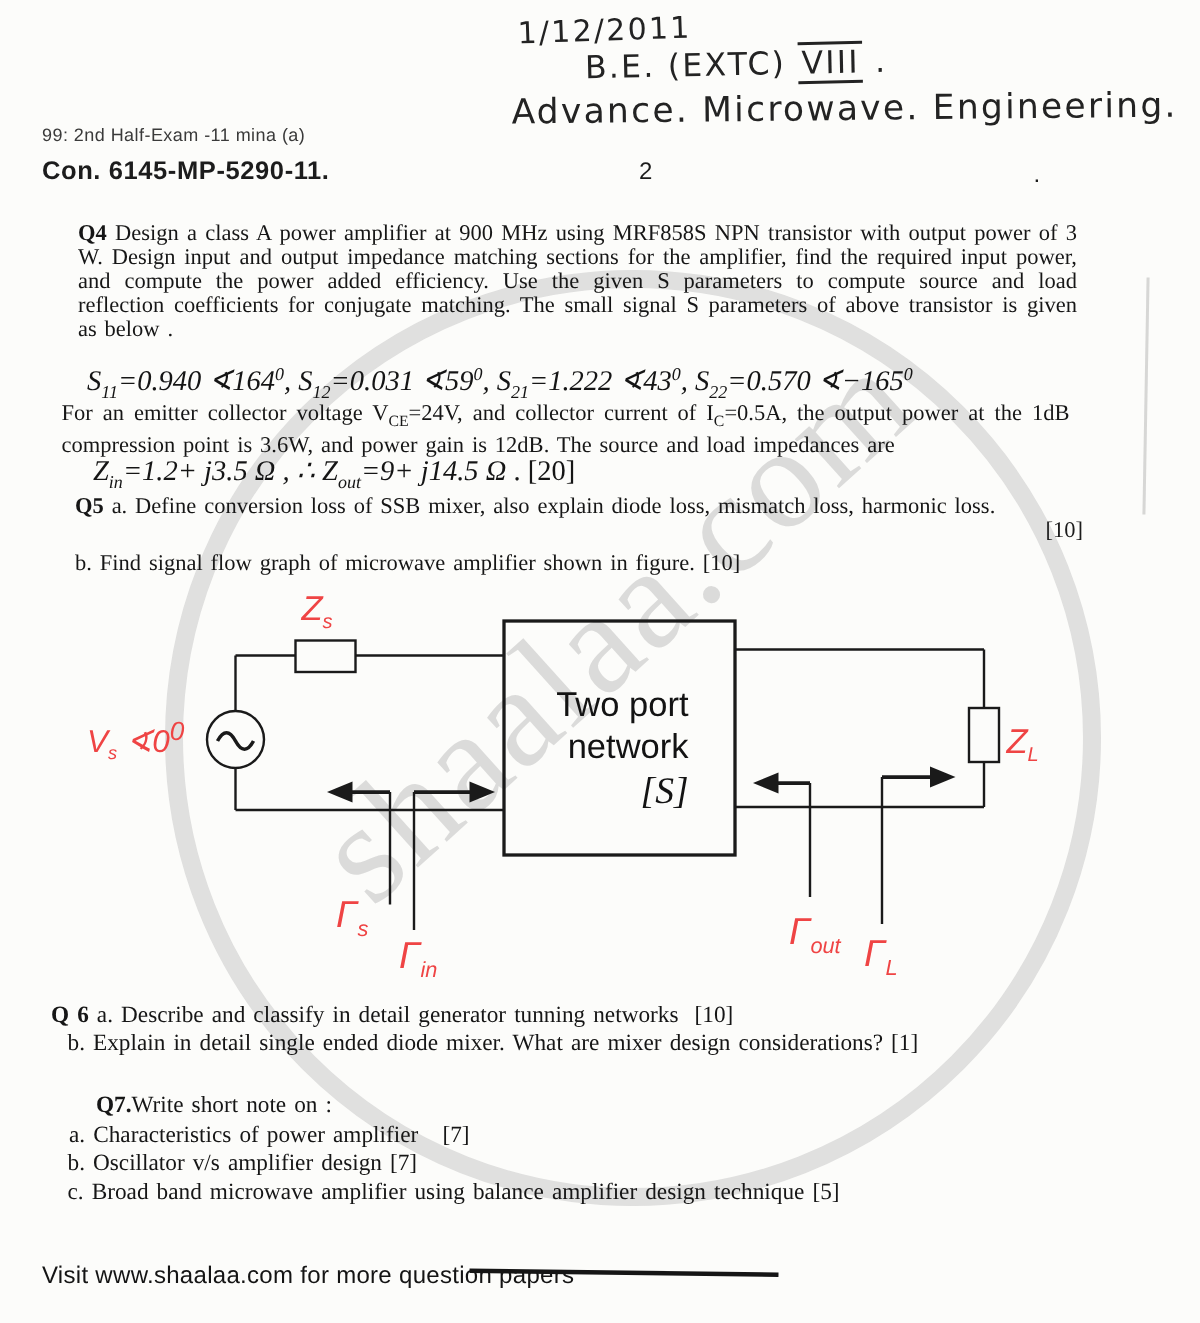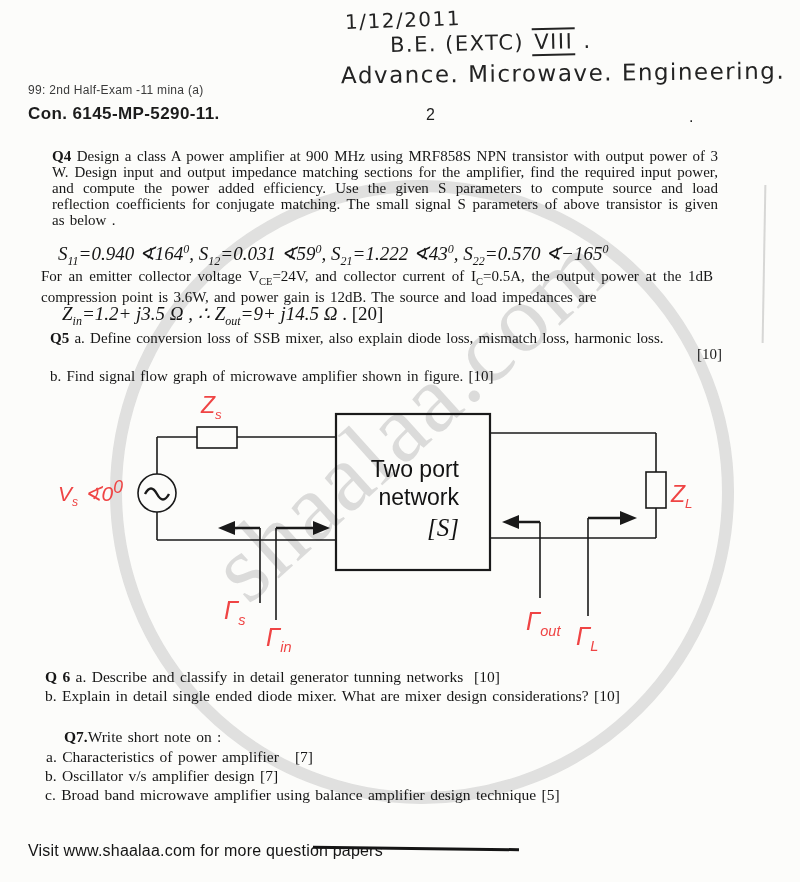--- a/index.html
+++ b/index.html
@@ -46,21 +46,21 @@
   .qlabel{font-weight:bold;}
   .body-p sub{font-size:10.5px;}
   
   .equation{position:absolute;font-style:italic;font-size:19px;color:#151515;white-space:nowrap;}
   .eq-s{left:58px;top:242px;}
   .eq-z{left:62px;top:302px;}
   .equation sub{font-size:12px;font-style:italic;margin-top:16px;}
   .equation sup{font-size:12px;}
   .seg-r{font-style:normal;}
   
-  .q6a-p{left:45px;top:669px;width:690px;text-align:left;font-size:15.5px;}
+  .q6a-p{left:34px;top:669px;width:690px;text-align:left;font-size:15.5px;}
   .q6b-p{left:45px;top:688px;width:690px;text-align:left;font-size:15.5px;}
   .q7t-p{left:45px;top:729px;width:690px;text-align:left;font-size:15.5px;margin-left:19px;}
   .q7a-p{left:46px;top:749px;width:690px;text-align:left;font-size:15.5px;}
   .q7b-p{left:45px;top:768px;width:690px;text-align:left;font-size:15.5px;}
   .q7c-p{left:45px;top:787px;width:690px;text-align:left;font-size:15.5px;}
   
   .diagram{position:absolute;left:0;top:393px;width:800px;height:270px;}
   .diagram svg{position:absolute;left:0;top:0;}
   .dlabel{position:absolute;font-family:Liberation Sans, sans-serif;font-style:italic;color:#ef4444;white-space:nowrap;}
   .dlabel sub{font-size:.58em;}
@@ -161,21 +161,21 @@
         <div class="box-s">[S]</div>
       </div>
       <div class="dlabel lbl-zl"><span>Z</span><sub>L</sub></div>
       <div class="dlabel lbl-gs"><span>Γ</span><sub>s</sub></div>
       <div class="dlabel lbl-gin"><span>Γ</span><sub>in</sub></div>
       <div class="dlabel lbl-gout"><span>Γ</span><sub>out</sub></div>
       <div class="dlabel lbl-gl"><span>Γ</span><sub>L</sub></div>
     </div>
 
     <p class="body-p q6a-p"><span class="qlabel">Q 6</span><span> a. Describe and classify in detail generator tunning networks&nbsp; [10]</span></p>
-    <p class="body-p q6b-p">b. Explain in detail single ended diode mixer. What are mixer design considerations? [10]</p>
+    <p class="body-p q6b-p">b. Explain in detail single ended diode mixer. What are mixer design considerations? [1]</p>
 
     <p class="body-p q7t-p"><span class="qlabel">Q7.</span><span>Write short note on :</span></p>
     <p class="body-p q7a-p">a. Characteristics of power amplifier&nbsp;&nbsp; [7]</p>
     <p class="body-p q7b-p">b. Oscillator v/s amplifier design [7]</p>
     <p class="body-p q7c-p">c. Broad band microwave amplifier using balance amplifier design technique [5]</p>
 
     <div class="footer-text">Visit www.shaalaa.com for more question papers</div>
     <div class="footer-line"></div>
 
   </div>

